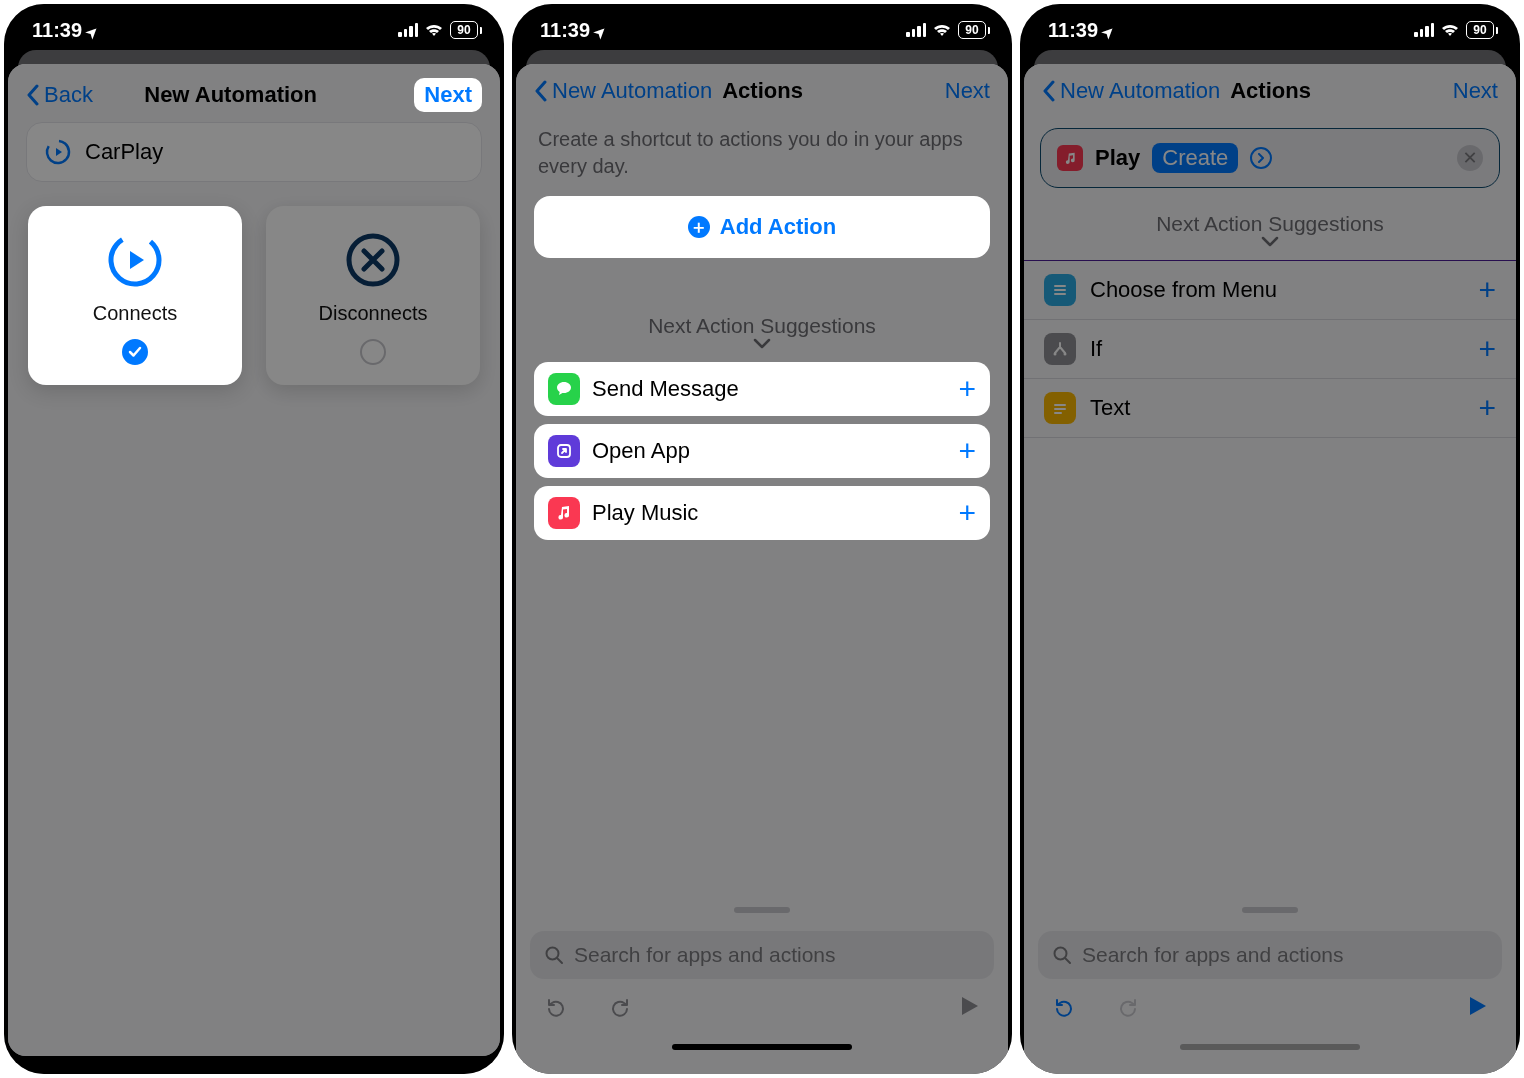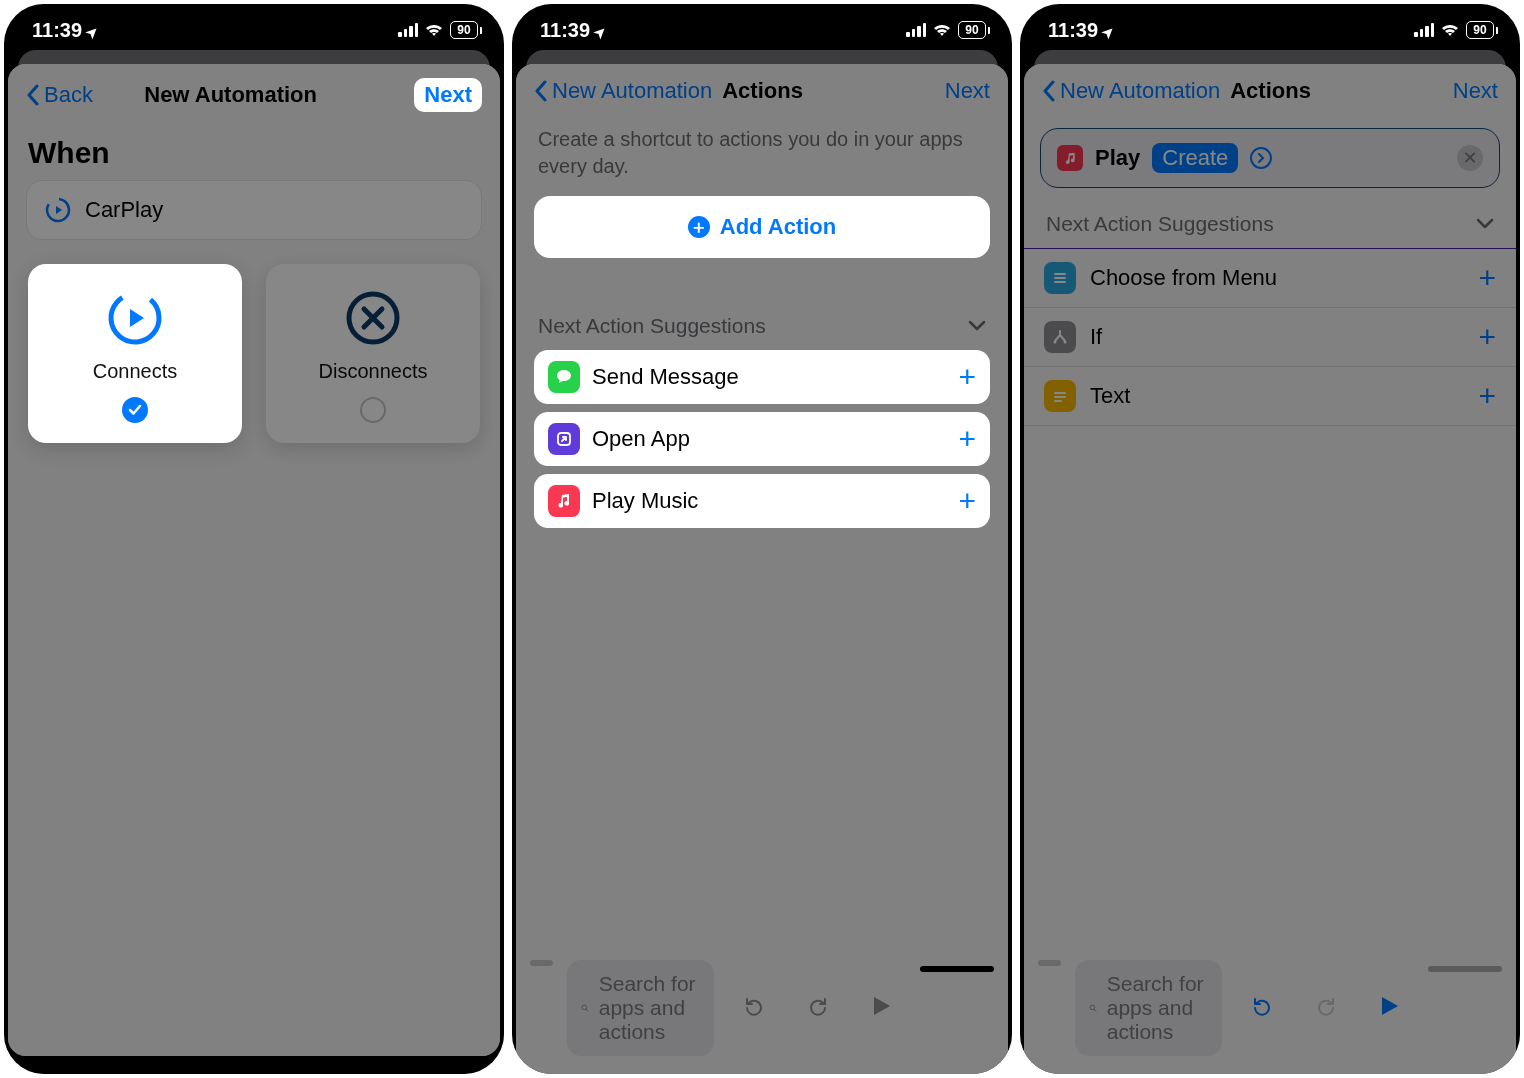--- a/index.html
+++ b/index.html
@@ -93,21 +93,21 @@
   .radio.checked svg { width:14px; height:14px; }
 
   
   .subtext { font-size:20px; color:#6d6d72; padding: 12px 22px 16px; line-height:1.35;}
   .add-action-btn {
     margin:0 18px; background:#eaedf6; border-radius:16px; padding:18px;
     display:flex; align-items:center; justify-content:center; gap:10px;
     color:#0079ff; font-size:22px; font-weight:700;
   }
   .plus-circ { width:22px; height:22px; background:#0079ff; color:#fff; border-radius:50%; display:flex; align-items:center; justify-content:center; font-size:18px; font-weight:800;}
-  .suggest-head { display:flex; align-items:center; justify-content:space-between; padding: 56px 22px 12px; font-size:21px; color:#6d6d72; }
+  .suggest-head { display:flex; align-items:center; justify-content:space-between; padding: 56px 22px 12px; font-size:21px; color:#6d6d72;flex-direction:column; }
   .suggest-head.tighter { padding-top: 24px; }
   .chev-d { width:18px; height:12px; }
   .sug-list { display:flex; flex-direction:column; gap:8px; padding:0 18px;}
   .sug { background:#fff; border-radius:14px; display:flex; align-items:center; padding:10px 14px; gap:12px; font-size:22px; color:#000;}
   .sug .plus { margin-left:auto; color:#0079ff; font-size:30px; font-weight:300;}
   .app-ic { width:32px; height:32px; border-radius:8px; display:flex; align-items:center; justify-content:center; }
   .ic-msg { background:#27d24a; }
   .ic-open { background:#5f3bd9; }
   .ic-music { background:#fa3852; }
   .ic-menu { background:#2ba9e1; }
@@ -123,21 +123,21 @@
   .play-card {
     margin:14px 16px 0; background:#e9e9ed; border:1px solid #0c4a6e; border-radius:18px;
     display:flex; align-items:center; gap:12px; padding:14px 16px; font-size:22px;
   }
   .pill-music { background:#0079ff; color:#fff; border-radius:8px; padding:2px 10px; font-weight:500;}
   .circ-chev { width:22px; height:22px; border:2px solid #0079ff; border-radius:50%; display:flex; align-items:center; justify-content:center;}
   .circ-chev svg{width:10px;height:10px;}
   .x-circ { margin-left:auto; width:26px; height:26px; border-radius:50%; background:#c7c7cc; color:#7a7a7e; display:flex; align-items:center; justify-content:center; font-size:18px;}
 
   
-  .bottom { margin-top:auto; padding: 8px 14px 18px; display:flex; gap:14px;}
+  .bottom { margin-top:auto; padding: 8px 14px 18px; display:flex; flex-direction:column; gap:14px;}
   .grabber { width:56px; height:6px; background:#c7c7cc; border-radius:4px; margin:0 auto 4px;}
   .search { background:#e3e3e7; border-radius:14px; display:flex; align-items:center; gap:10px; padding:12px 14px; font-size:21px; color:#7a7a7e;}
   .tools { display:flex; align-items:center; gap:40px; padding:0 14px; font-size:26px; color:#8e8e93;}
   .tools .run { margin-left:auto; }
   .tools .run.active { color:#0079ff; }
   .undo-icon { width:24px; height:24px; }
   .undo-icon.active path { stroke:#0079ff; }
 
   .home-ind { width:180px; height:6px; background:#aaa; border-radius:4px; margin:6px auto 6px;}
   .home-ind.dark { background:#000; }
@@ -175,21 +175,20 @@
           <svg class="chev" viewBox="0 0 14 22">
               <path d="M11 2 L3 11 L11 20" fill="none" stroke="#0079ff" stroke-width="3" stroke-linecap="round" stroke-linejoin="round"></path>
             </svg>
           <span>Back</span>
         </span>
         <span class="title">New Automation</span>
         <span class="next-pill highlight">
           <span style="color:#0079ff;font-weight:600">Next</span>
         </span>
       </div>
-      <div class="section-h">When</div>
       <div class="row-carplay">
         <svg class="carplay-icon" viewBox="0 0 26 26">
             <circle cx="13" cy="13" r="11" fill="none" stroke="#0079ff" stroke-width="2.5" stroke-dasharray="50 12" transform="rotate(-50 13 13)"></circle>
             <path d="M11 9 L17 13 L11 17 Z" fill="#0079ff"></path>
           </svg>
         <span>CarPlay</span>
       </div>
       <div class="options">
         <div class="option highlight">
           <svg class="big-icon" viewBox="0 0 56 56">

